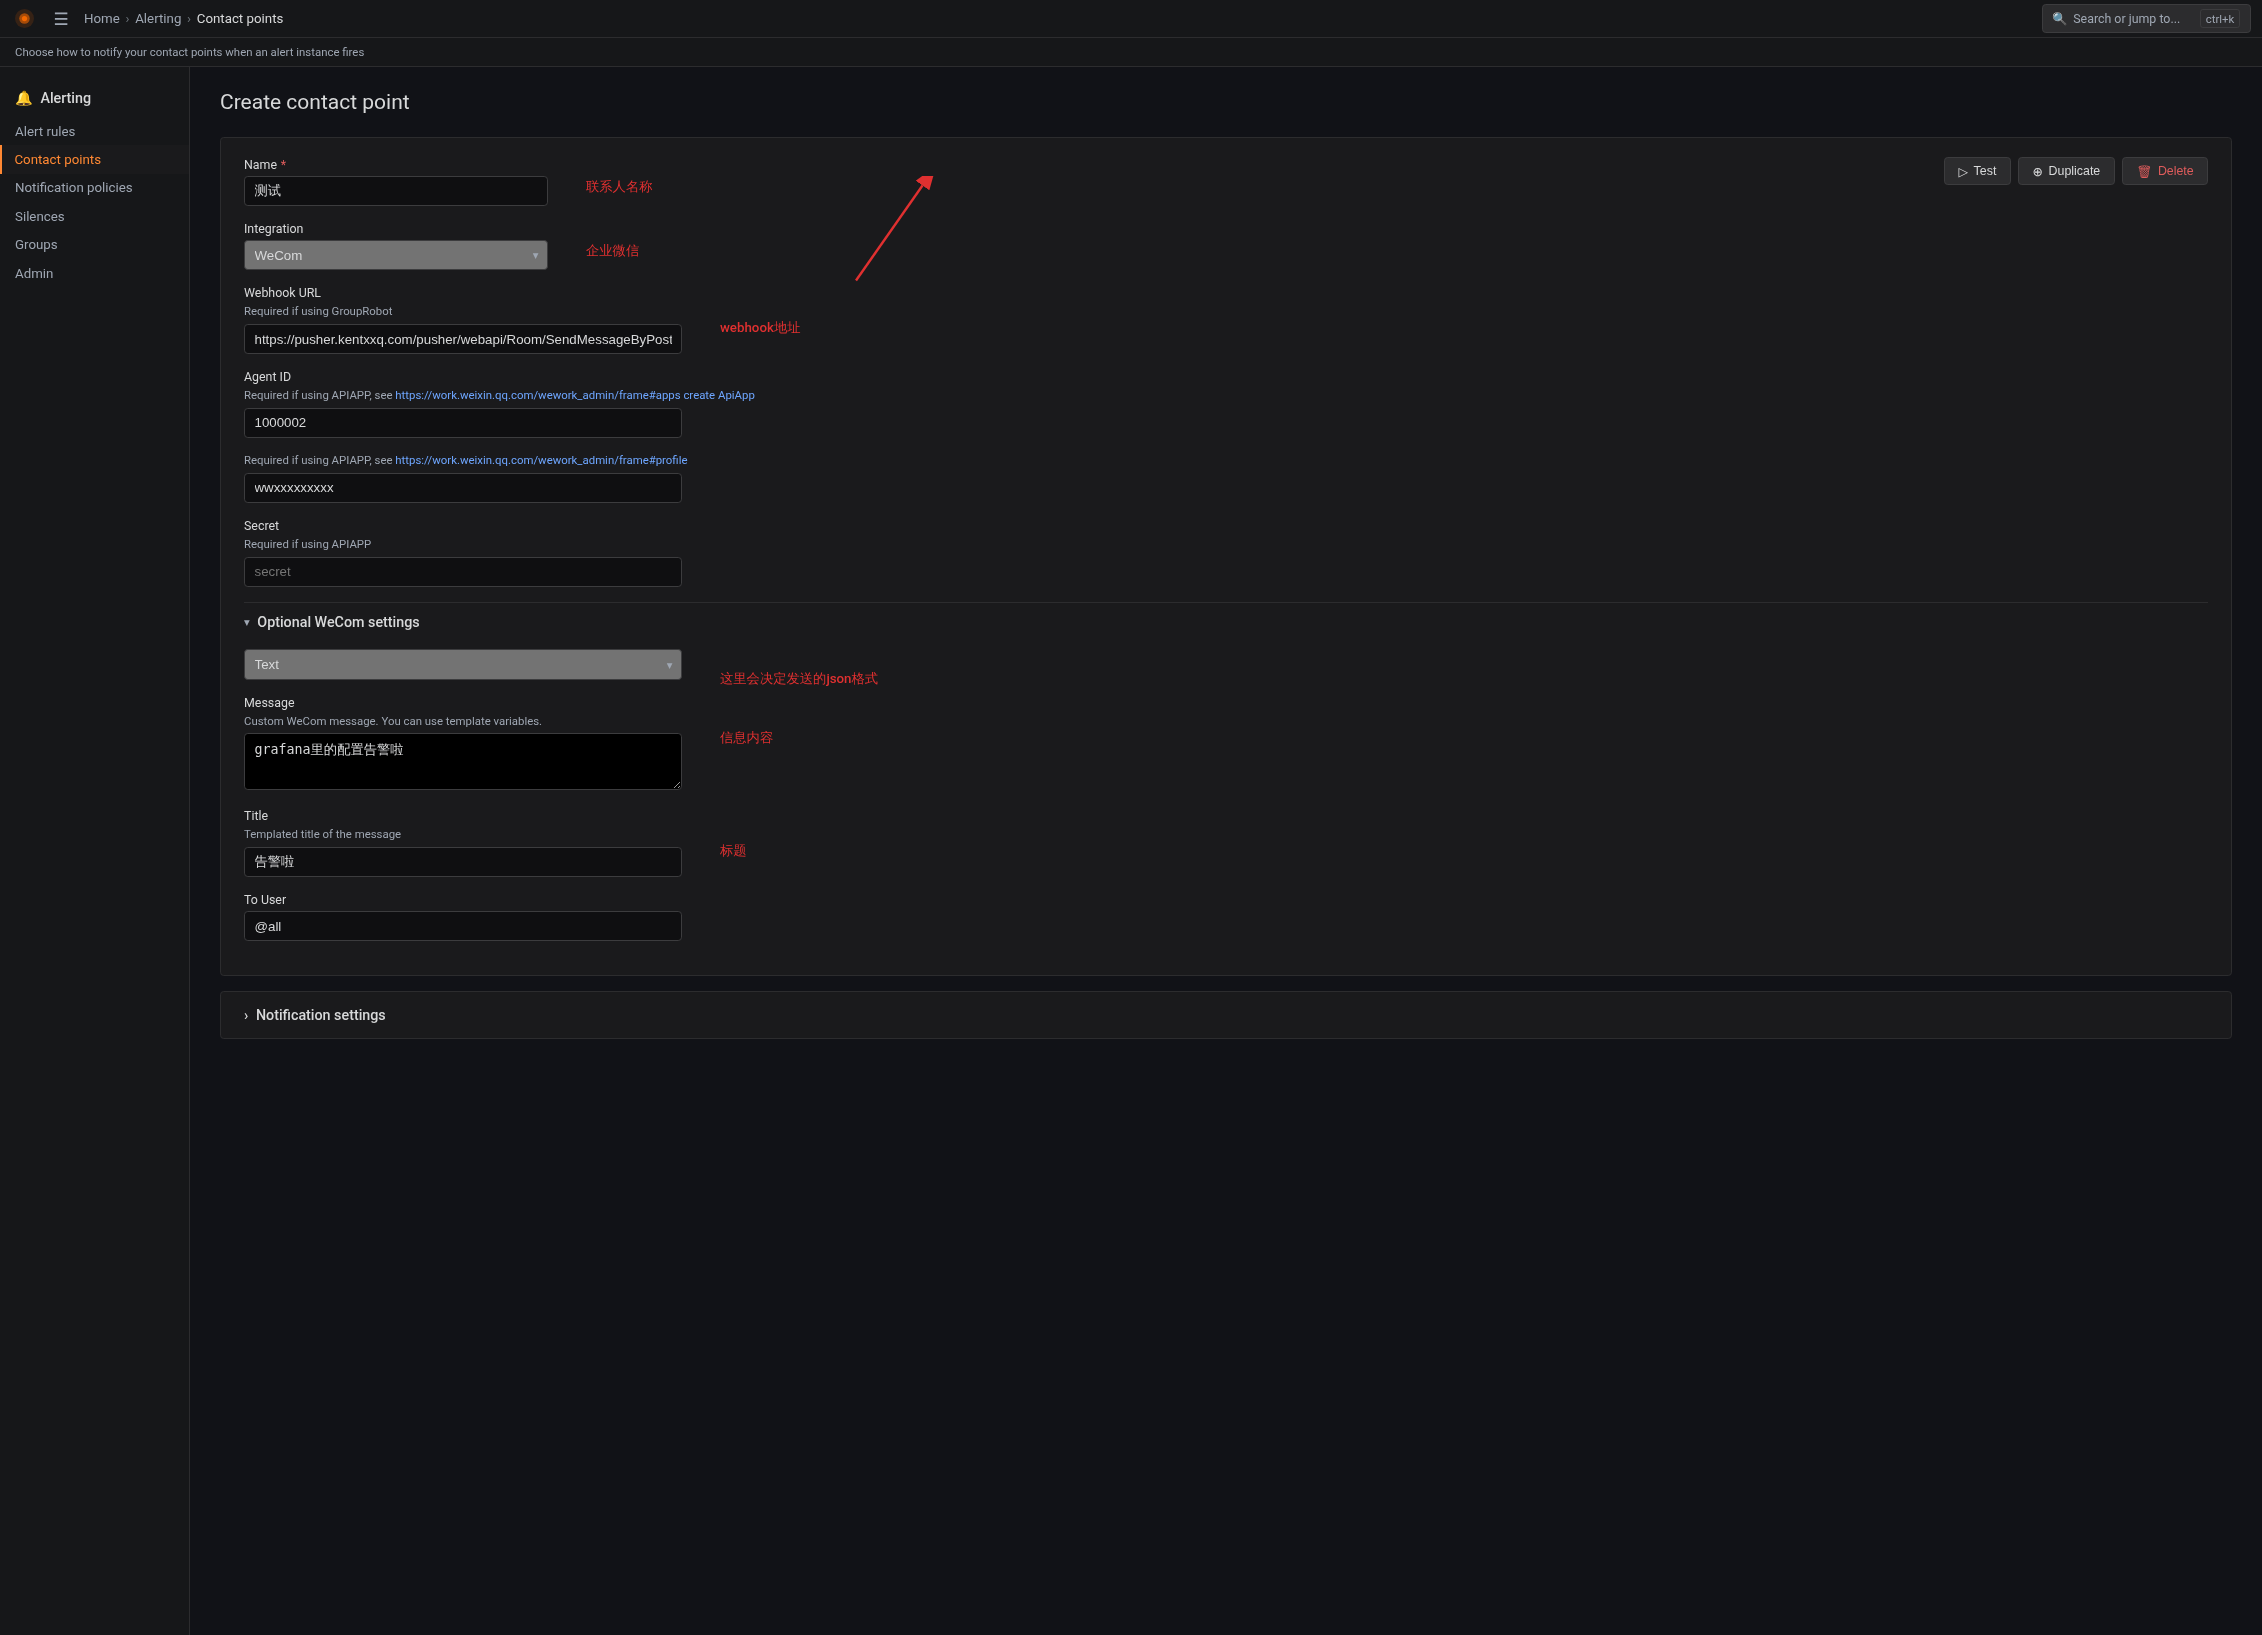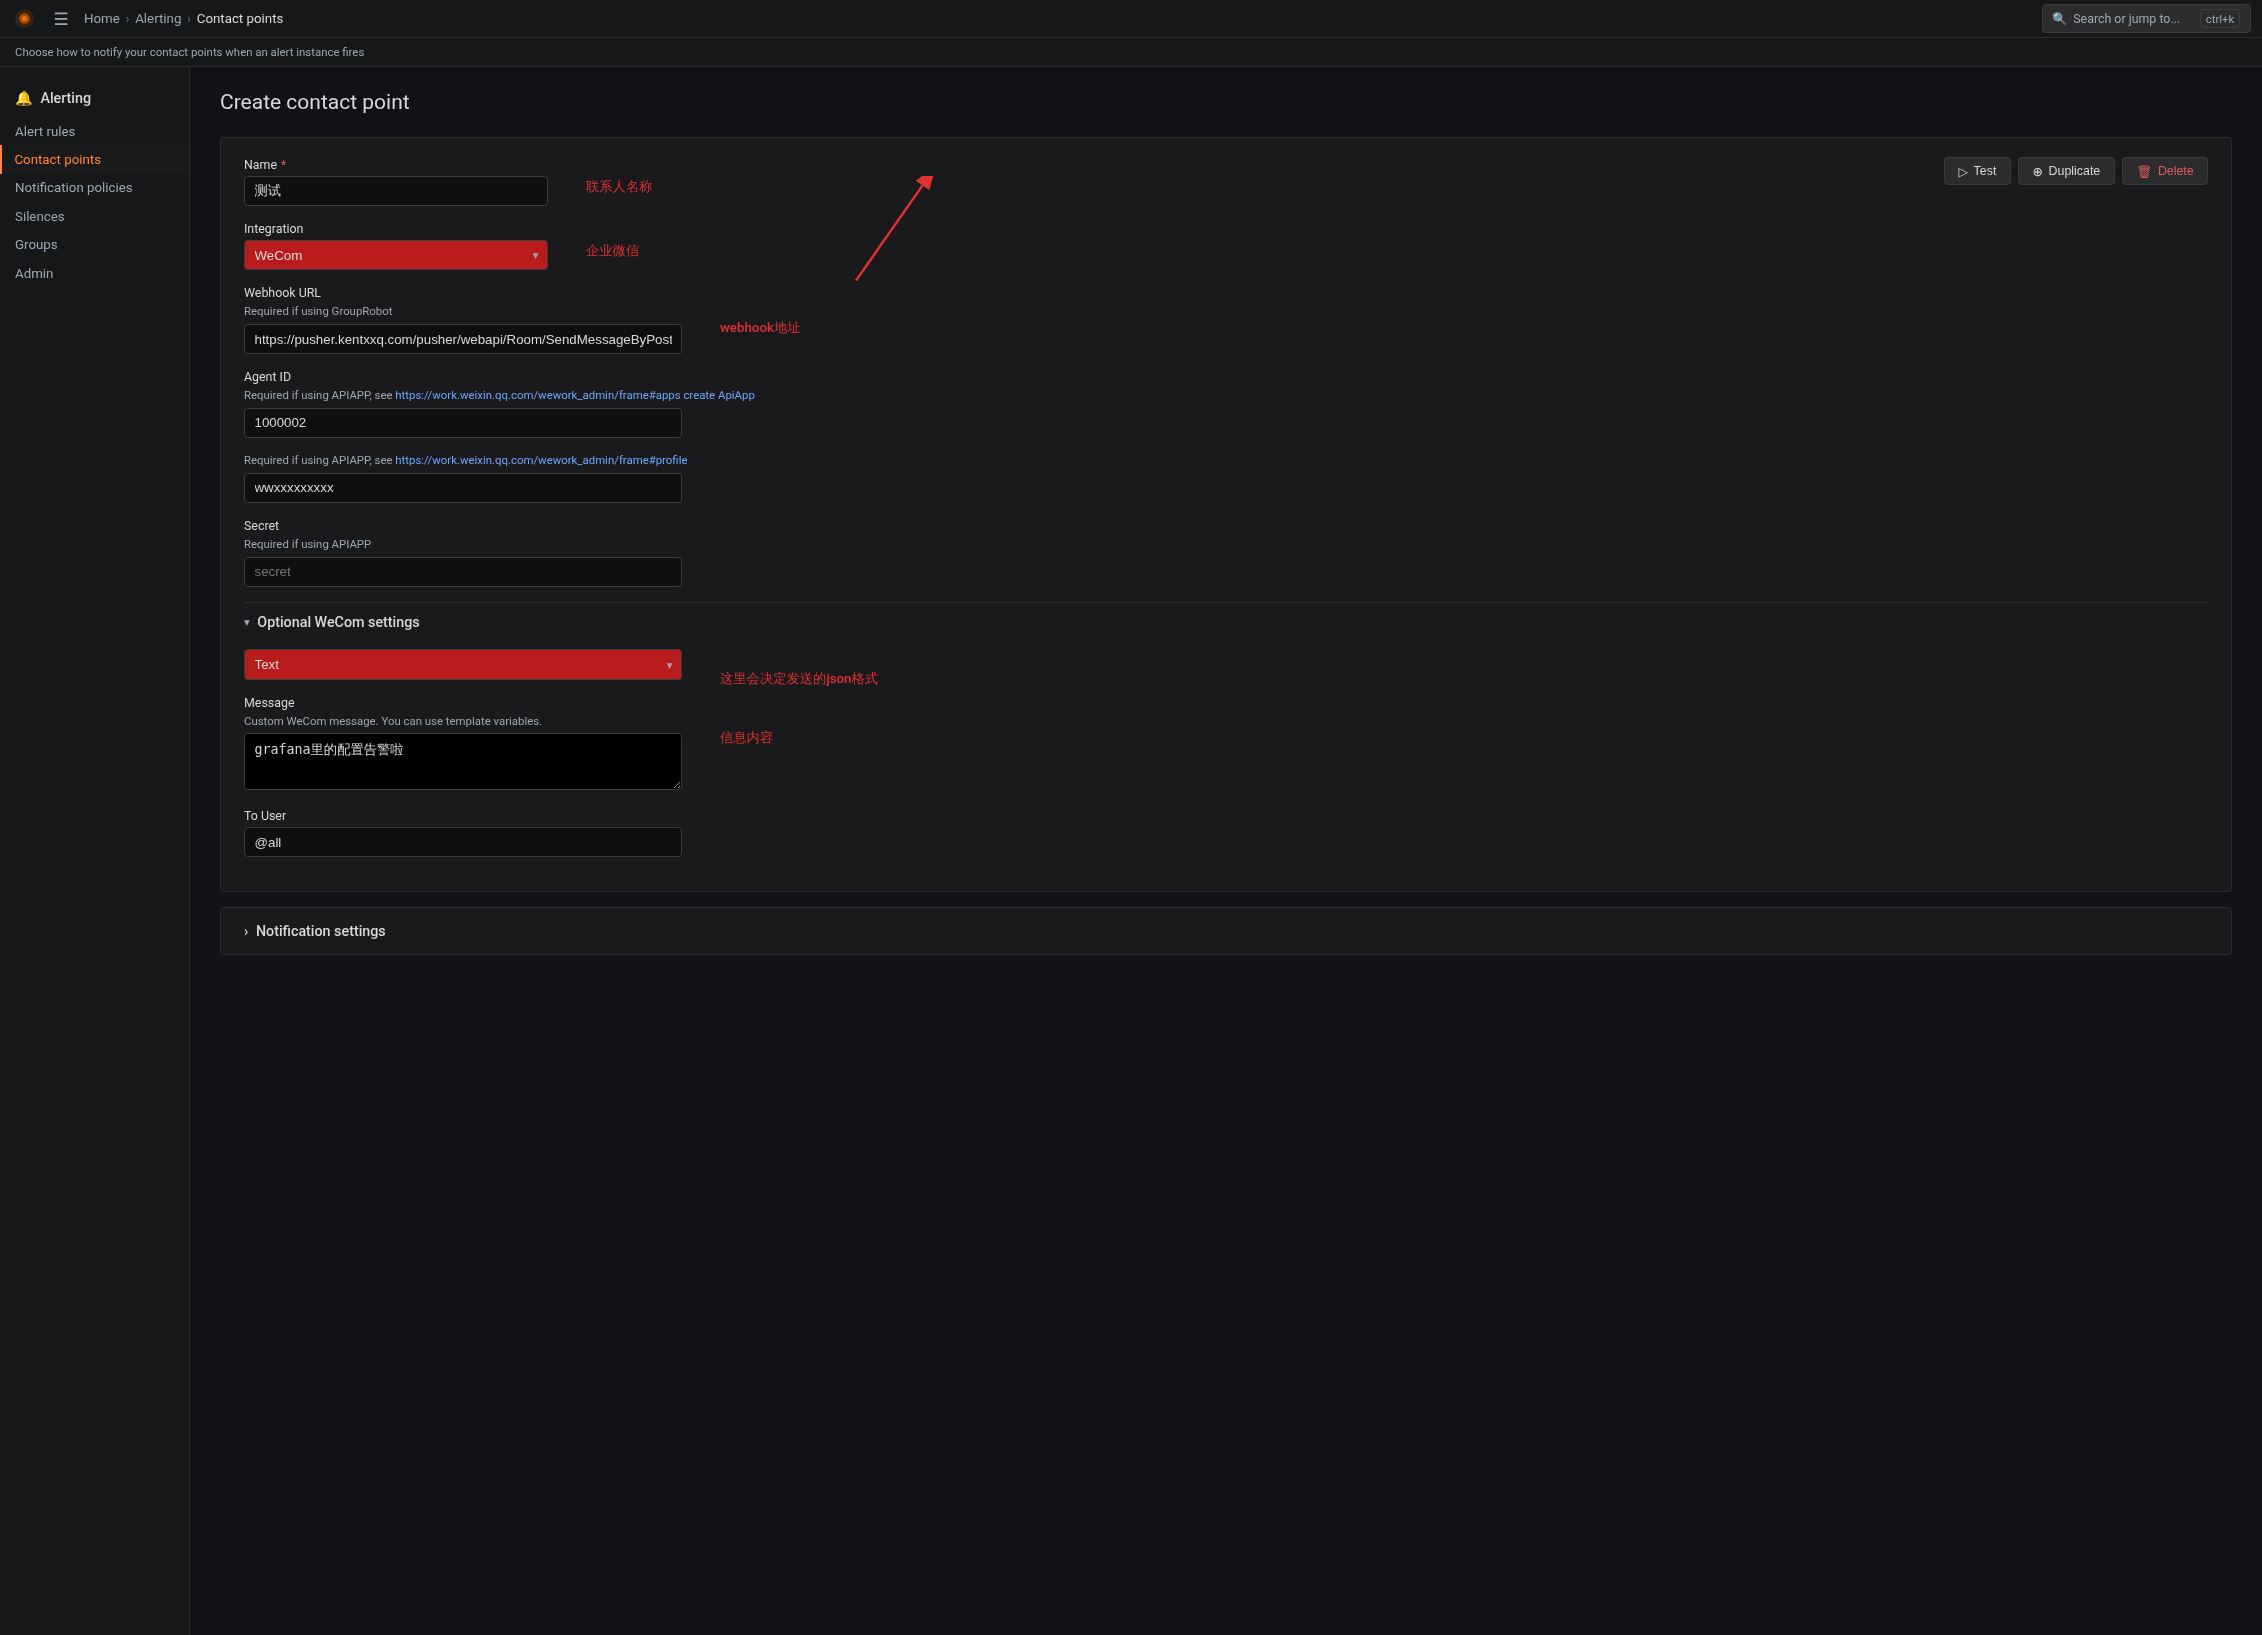--- a/index.html
+++ b/index.html
@@ -181,21 +181,21 @@
       font-size: 13.3px;
       padding: 6.7px 9.5px;
       width: 100%;
       outline: none;
     }
 
     .form-input-short { width: 304px; }
     .form-input-wide { width: 438px; }
 
     .form-select {
-      background: #b91c1c;
+      background: #737373;
       border: 1px solid #3c3c3e;
       border-radius: 3.8px;
       color: #d8d9da;
       font-size: 13.3px;
       padding: 6.7px 9.5px;
       width: 304px;
       outline: none;
       appearance: none;
       cursor: pointer;
       padding-right: 28.5px;
@@ -439,20 +439,26 @@
         <span class="annotation" style="left: 476px; top: 21px;">这里会决定发送的json格式</span>
       </div>
 
       <div class="form-row" style="position:relative;">
         <div class="form-label">Message</div>
         <div class="form-sublabel">Custom WeCom message. You can use template variables.</div>
         <textarea class="form-textarea" style="">grafana里的配置告警啦</textarea>
         <span class="annotation" style="left: 476px; top: 34px;">信息内容</span>
       </div>
 
+      <div class="form-row" style="position:relative;">
+        <div class="form-label">Title</div>
+        <div class="form-sublabel">Templated title of the message</div>
+        <input class="form-input form-input-wide" type="text" value="告警啦" style="">
+        <span class="annotation" style="left: 476px; top: 34px;">标题</span>
+      </div>
 
       <div class="form-row">
         <div class="form-label">To User</div>
         <input class="form-input form-input-wide" type="text" value="@all" style="">
       </div>
 
     </div>
 
     <div class="notif-section">
       <div class="notif-header">

